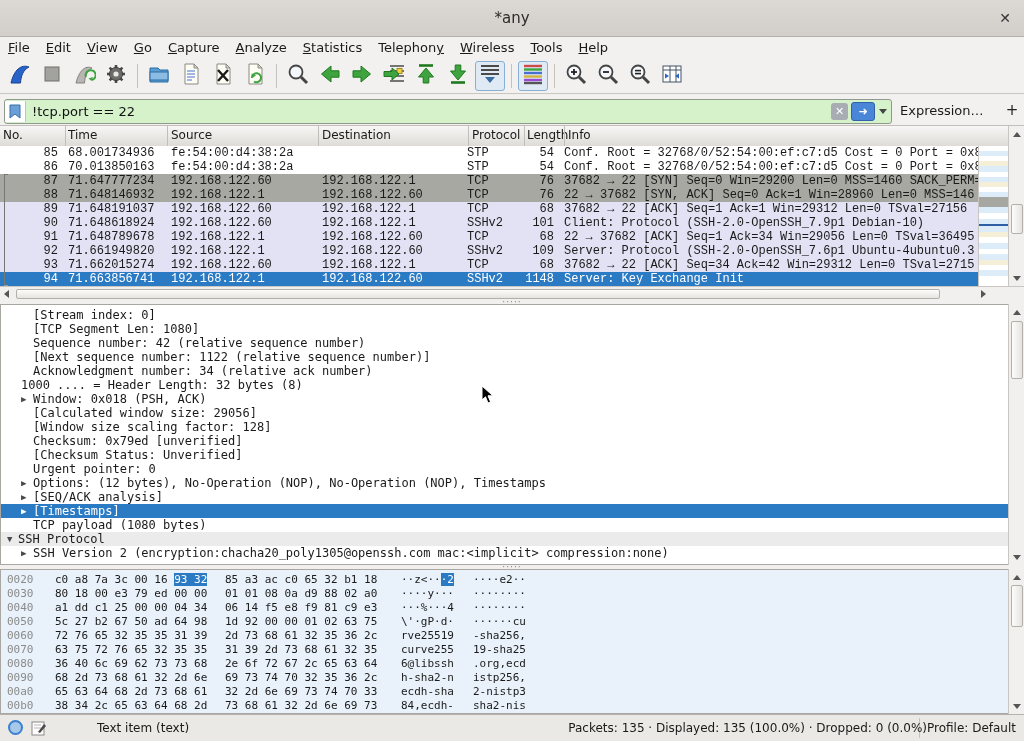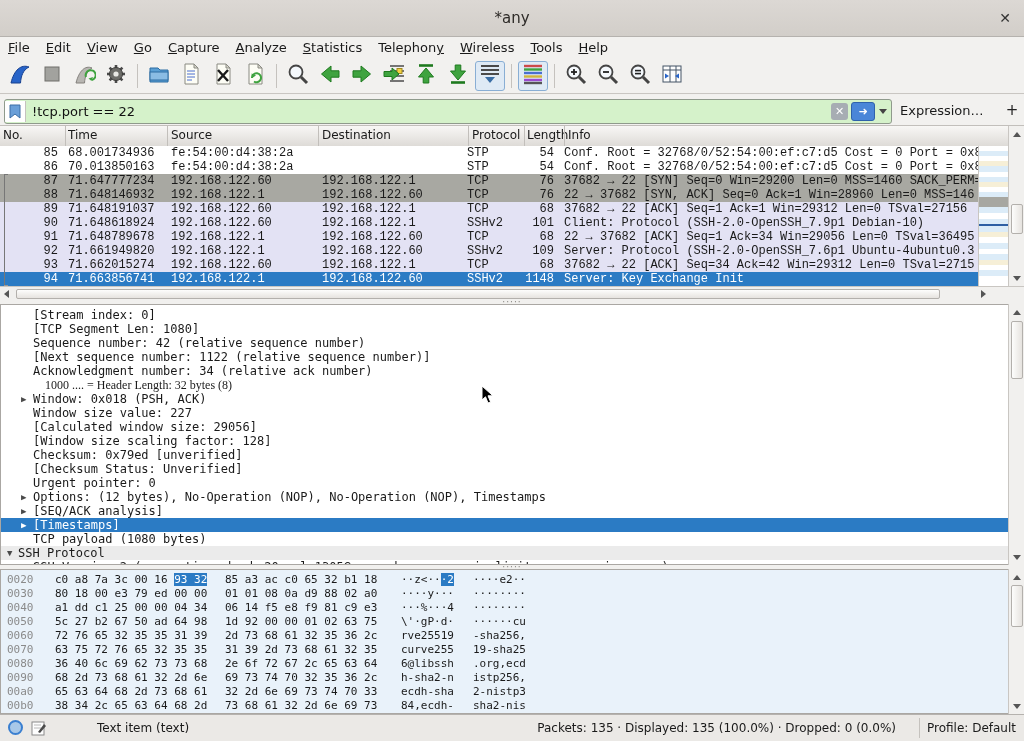--- a/index.html
+++ b/index.html
@@ -103,21 +103,21 @@
   .hoff{color:#8a8a8a;width:32px;margin-left:6px;flex:none;}
   .hx1{margin-left:8px;width:154px;flex:none;}
   .hx2{margin-left:8px;width:154px;flex:none;}
   .ha1{margin-left:14px;width:56px;flex:none;}
   .ha2{margin-left:8px;flex:none;}
   .hl{background:#2b7bc4;color:#fff;}
   
   .statusbar{position:absolute;left:0;top:714px;width:100%;height:27px;background:#ebe9e6;
     border-top:1px solid #b5b2ae;box-sizing:border-box;font-size:12px;}
   .sb-left-text{position:absolute;left:97px;top:6px;}
-  .sb-packets{position:absolute;right:128px;top:6px;text-align:right;}
+  .sb-packets{position:absolute;right:97px;top:6px;text-align:right;}
   .sb-profile{position:absolute;right:8px;top:6px;}
   .sb-sep{position:absolute;top:3px;width:1px;height:20px;background:#c5c2be;}
   .sb-icon{position:absolute;top:5px;}
   .cursor{position:absolute;left:481px;top:385px;pointer-events:none;}
 </style>
 </head>
 <body>
 
 <div class="win">
 
@@ -498,28 +498,25 @@
       <div class="drow">
         <span class="dtext" style="left: 32px;">Sequence number: 42    (relative sequence number)</span>
       </div>
       <div class="drow">
         <span class="dtext" style="left: 32px;">[Next sequence number: 1122    (relative sequence number)]</span>
       </div>
       <div class="drow">
         <span class="dtext" style="left: 32px;">Acknowledgment number: 34    (relative ack number)</span>
       </div>
       <div class="drow">
-        <span class="dtext" style="left: 44px; font-family: Liberation Serif, serif;">1000 .... = Header Length: 32 bytes (8)</span>
+        <span class="dtext" style="left: 20px;">1000 .... = Header Length: 32 bytes (8)</span>
       </div>
       <div class="drow">
         <span class="dtri" style="left: 20px;">▶</span>
         <span class="dtext" style="left: 32px;">Window: 0x018 (PSH, ACK)</span>
-      </div>
-      <div class="drow">
-        <span class="dtext" style="left: 32px;">Window size value: 227</span>
       </div>
       <div class="drow">
         <span class="dtext" style="left: 32px;">[Calculated window size: 29056]</span>
       </div>
       <div class="drow">
         <span class="dtext" style="left: 32px;">[Window size scaling factor: 128]</span>
       </div>
       <div class="drow">
         <span class="dtext" style="left: 32px;">Checksum: 0x79ed [unverified]</span>
       </div>

